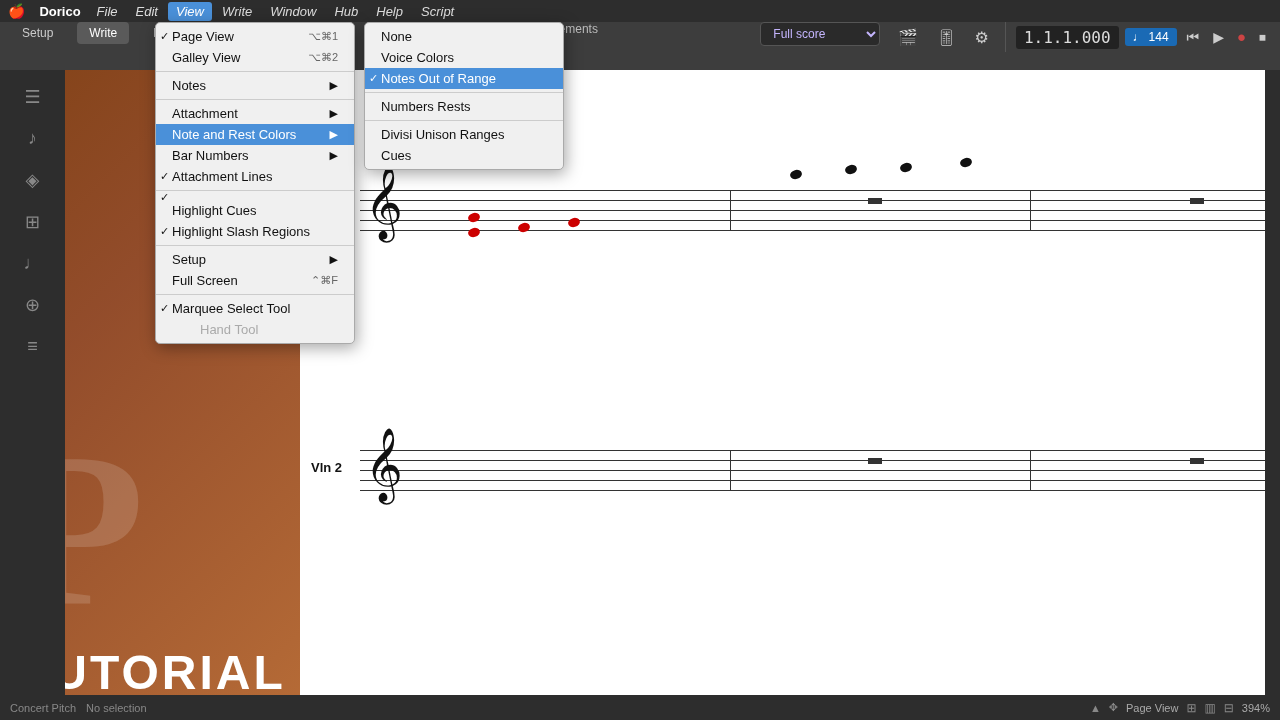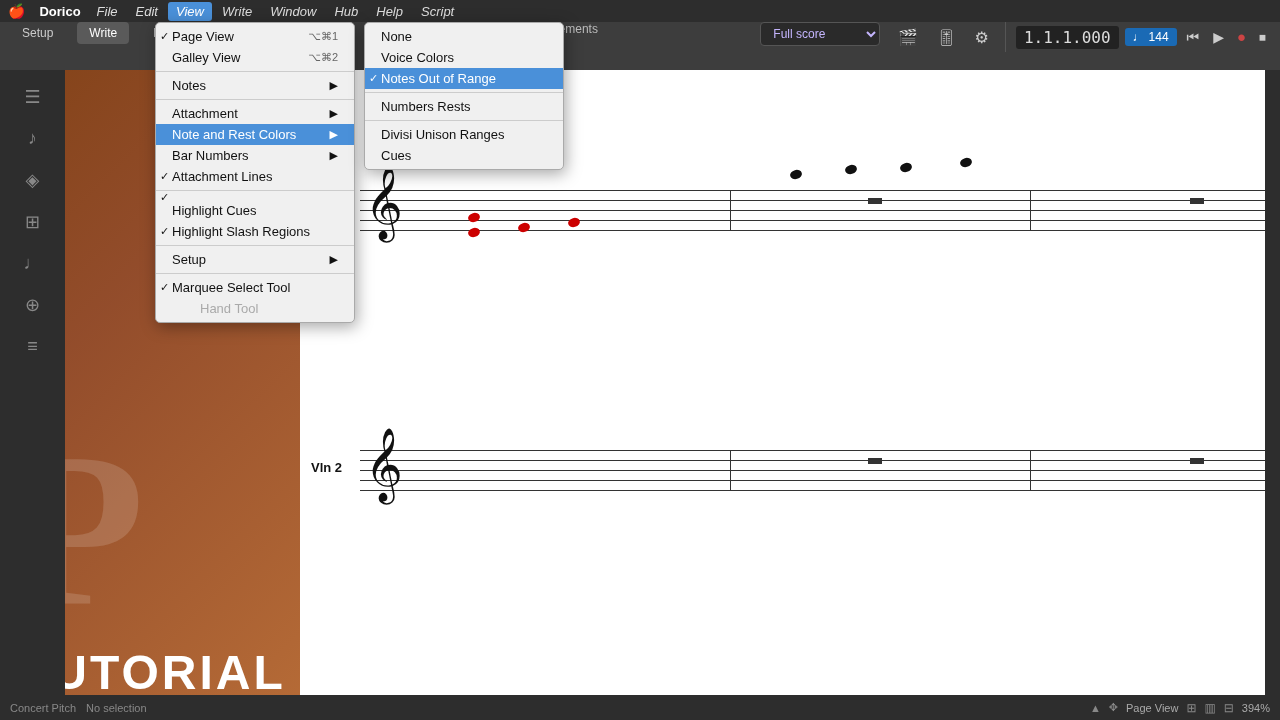--- a/index.html
+++ b/index.html
@@ -519,20 +519,24 @@
     <span class="checkmark">✓</span>
     <span>Highlight Slash Regions</span>
   </div>
   <div class="menu-divider"></div>
 
   <div class="menu-row">
     <span>Setup</span>
     <span class="arrow">▶</span>
   </div>
 
+  <div class="menu-row">
+    <span>Full Screen</span>
+    <span class="shortcut">⌃⌘F</span>
+  </div>
   <div class="menu-divider"></div>
 
   <div class="menu-row">
     <span class="checkmark">✓</span>
     <span>Marquee Select Tool</span>
   </div>
 
   <div class="menu-row disabled">
     <span>Hand Tool</span>
   </div>

